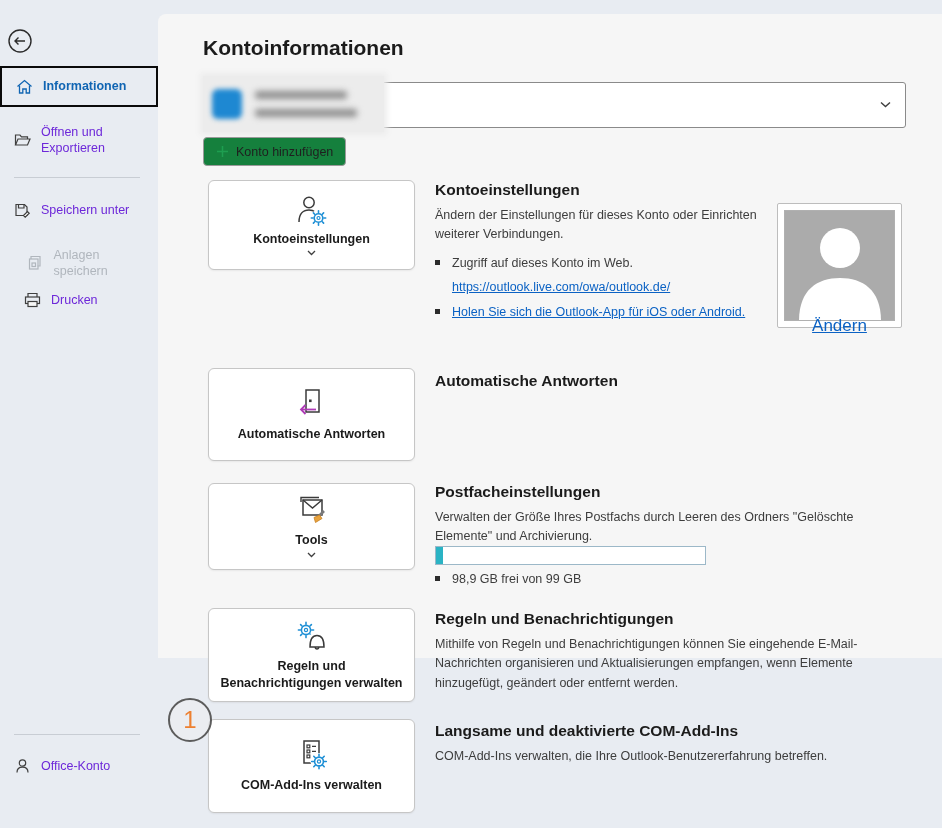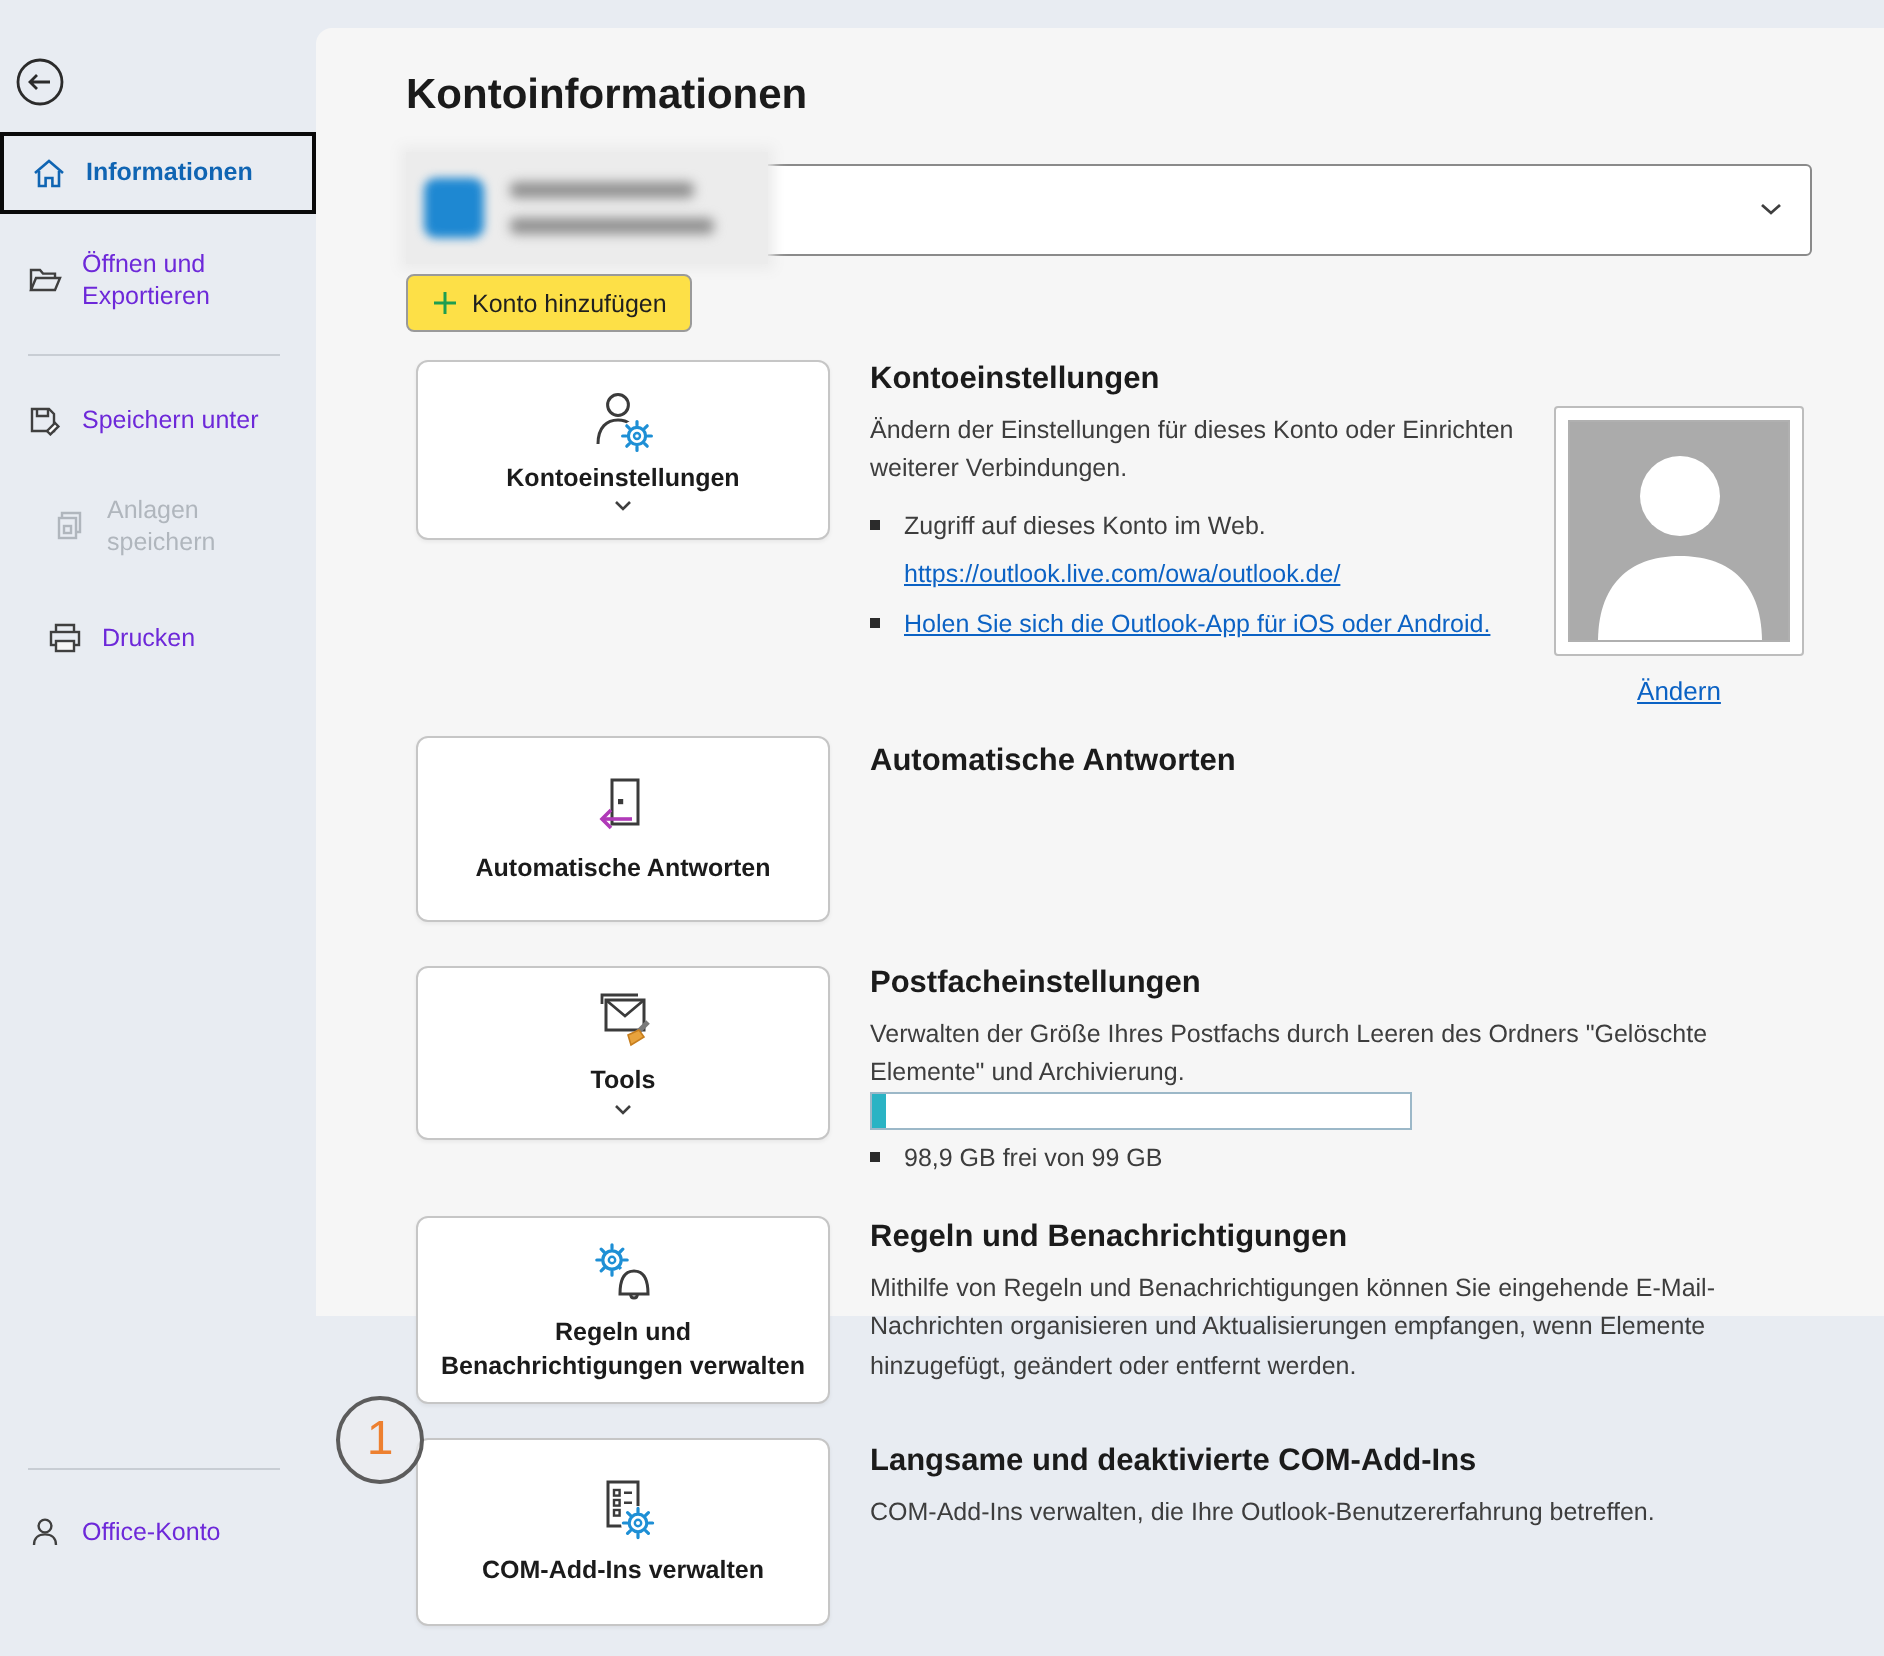--- a/index.html
+++ b/index.html
@@ -27,41 +27,41 @@
            border:1px solid #8a8a8a;border-radius:3px;box-sizing:border-box;cursor:pointer;}
   .acct-dd .chev{position:absolute;right:14px;top:18px;}
   .acct-blur{position:absolute;left:45px;top:62px;width:181px;height:56px;background:#ececec;
              box-shadow:0 0 6px 3px #ececec;}
   .acct-blur .avatar{position:absolute;left:9px;top:13px;width:30px;height:30px;border-radius:6px;
              background:#1e88d2;filter:blur(2.5px);}
   .acct-blur .bar{position:absolute;background:#8f8f8f;height:8px;border-radius:3px;filter:blur(3px);}
   .bar1{left:52px;top:15px;width:92px;}
   .bar2{left:52px;top:33px;width:102px;}
   .add-account{position:absolute;left:45px;top:123px;height:27px;display:inline-flex;align-items:center;
-           gap:7px;padding:0 12px;background:#fde047;border:1px solid #9a9a9a;border-radius:4px;
+           gap:7px;padding:0 12px;background:#15803d;border:1px solid #9a9a9a;border-radius:4px;
            font-size:12.5px;color:#1f1f1f;cursor:pointer;}
   
   .tile{position:absolute;left:50px;width:207px;background:#fff;border:1px solid #c6c6c6;
         border-radius:6px;box-sizing:border-box;display:flex;flex-direction:column;
         align-items:center;justify-content:center;gap:3px;cursor:pointer;
         box-shadow:0 1px 2px rgba(0,0,0,.06);text-align:center;}
   .tile .t-label{font-size:12.5px;font-weight:700;color:#1b1b1b;line-height:1.35;padding:0 8px;}
   
   .sec{position:absolute;left:277px;}
   .sec h2{margin:0 0 7px 0;font-size:15.5px;font-weight:700;color:#1b1b1b;}
   .sec .body{font-size:12.5px;color:#3d3d3d;line-height:1.55;}
   .bullet-row{display:flex;gap:12px;margin-top:9px;font-size:12.5px;color:#3d3d3d;line-height:1.5;}
   .sq{flex:0 0 5px;width:5px;height:5px;background:#2b2b2b;margin-top:6px;}
   a.lnk{color:#0b62c4;text-decoration:underline;cursor:pointer;}
   .lnk-line{margin-top:7px;padding-left:17px;font-size:12.5px;}
   
   .photo-frame{position:absolute;left:619px;top:189px;width:125px;height:125px;background:#fff;
         border:1px solid #bdbdbd;border-radius:2px;box-sizing:border-box;padding:6px;}
   .photo-inner{width:100%;height:100%;border:1px solid #b0b0b0;box-sizing:border-box;overflow:hidden;}
-  .photo-change{position:absolute;left:619px;top:324px;width:125px;text-align:center;font-size:13px;}
+  .photo-change{position:absolute;left:619px;top:302px;width:125px;text-align:center;font-size:17px;}
   
   .pbar{position:absolute;left:277px;top:532px;width:271px;height:19px;background:#fff;
         border:1px solid #9cb8c8;box-sizing:border-box;}
   .pb-fill{height:100%;background:#2ab3c4;}
   .free-row{position:absolute;left:277px;top:556px;}
   
   .badge{position:absolute;left:168px;top:698px;width:44px;height:44px;border-radius:50%;
         border:2.5px solid #5c5c5c;background:rgba(236,237,240,.72);box-sizing:border-box;
         display:flex;align-items:center;justify-content:center;
         font-size:24px;color:#ed8030;font-weight:500;z-index:30;}
@@ -118,21 +118,21 @@
     <span class="sb-icon">
       <svg width="17" height="16" viewBox="0 0 17 16" fill="none" stroke="#b0b6bd" stroke-width="1.2">
         <path d="M4 4 V1.5 H13 V11 H10.5"></path>
         <rect x="2.5" y="4" width="8.5" height="10"></rect>
         <rect x="5" y="8" width="3.5" height="3.5"></rect>
       </svg>
     </span>
     <span class="lbl" style="width:92px;">Anlagen speichern</span>
   </div>
 
-  <div class="sb-item" style="top:307px;height:24px;padding-left:24px;">
+  <div class="sb-item" style="top:288px;height:24px;padding-left:24px;">
     <span class="sb-icon">
       <svg width="17" height="16" viewBox="0 0 17 16" fill="none" stroke="#3f3f3f" stroke-width="1.2">
         <path d="M4 5 V1.5 H13 V5"></path>
         <rect x="1.5" y="5" width="14" height="6.5"></rect>
         <rect x="4" y="9.5" width="9" height="5" fill="#f6f6f6"></rect>
       </svg>
     </span>
     <span class="lbl">Drucken</span>
   </div>
 

